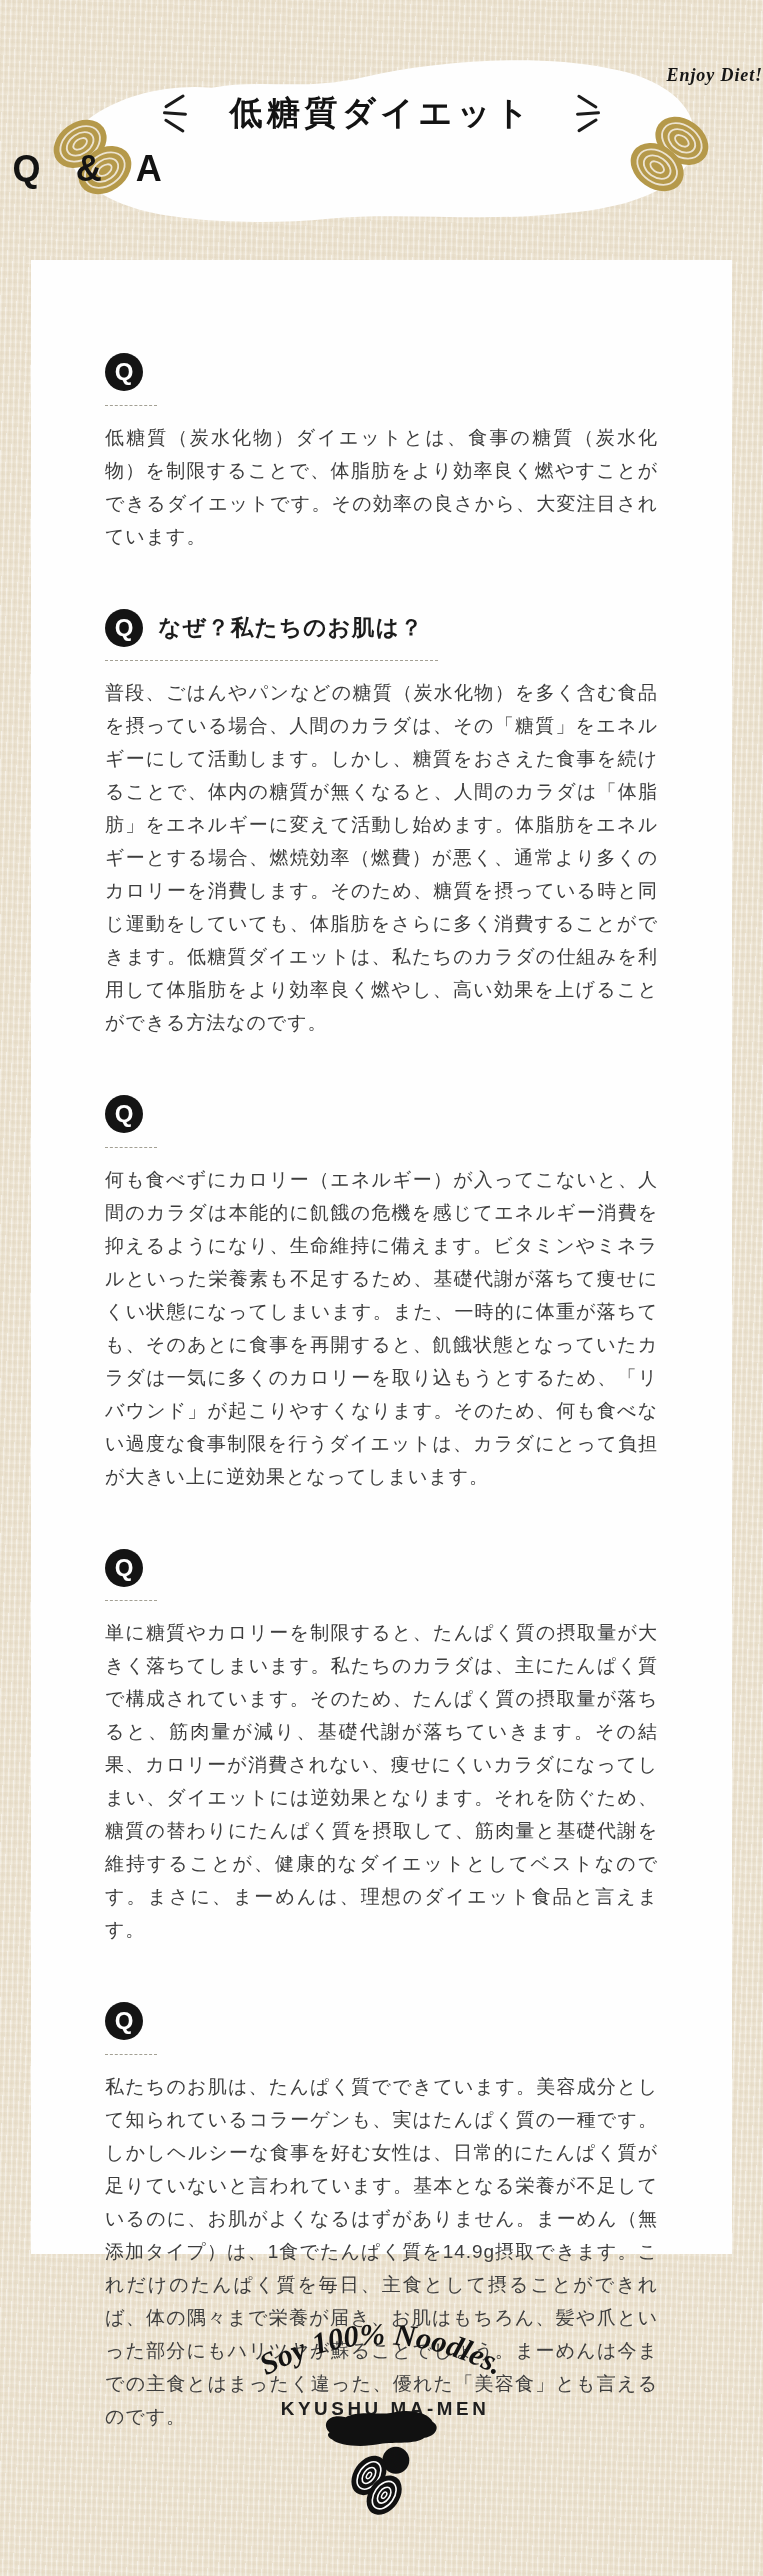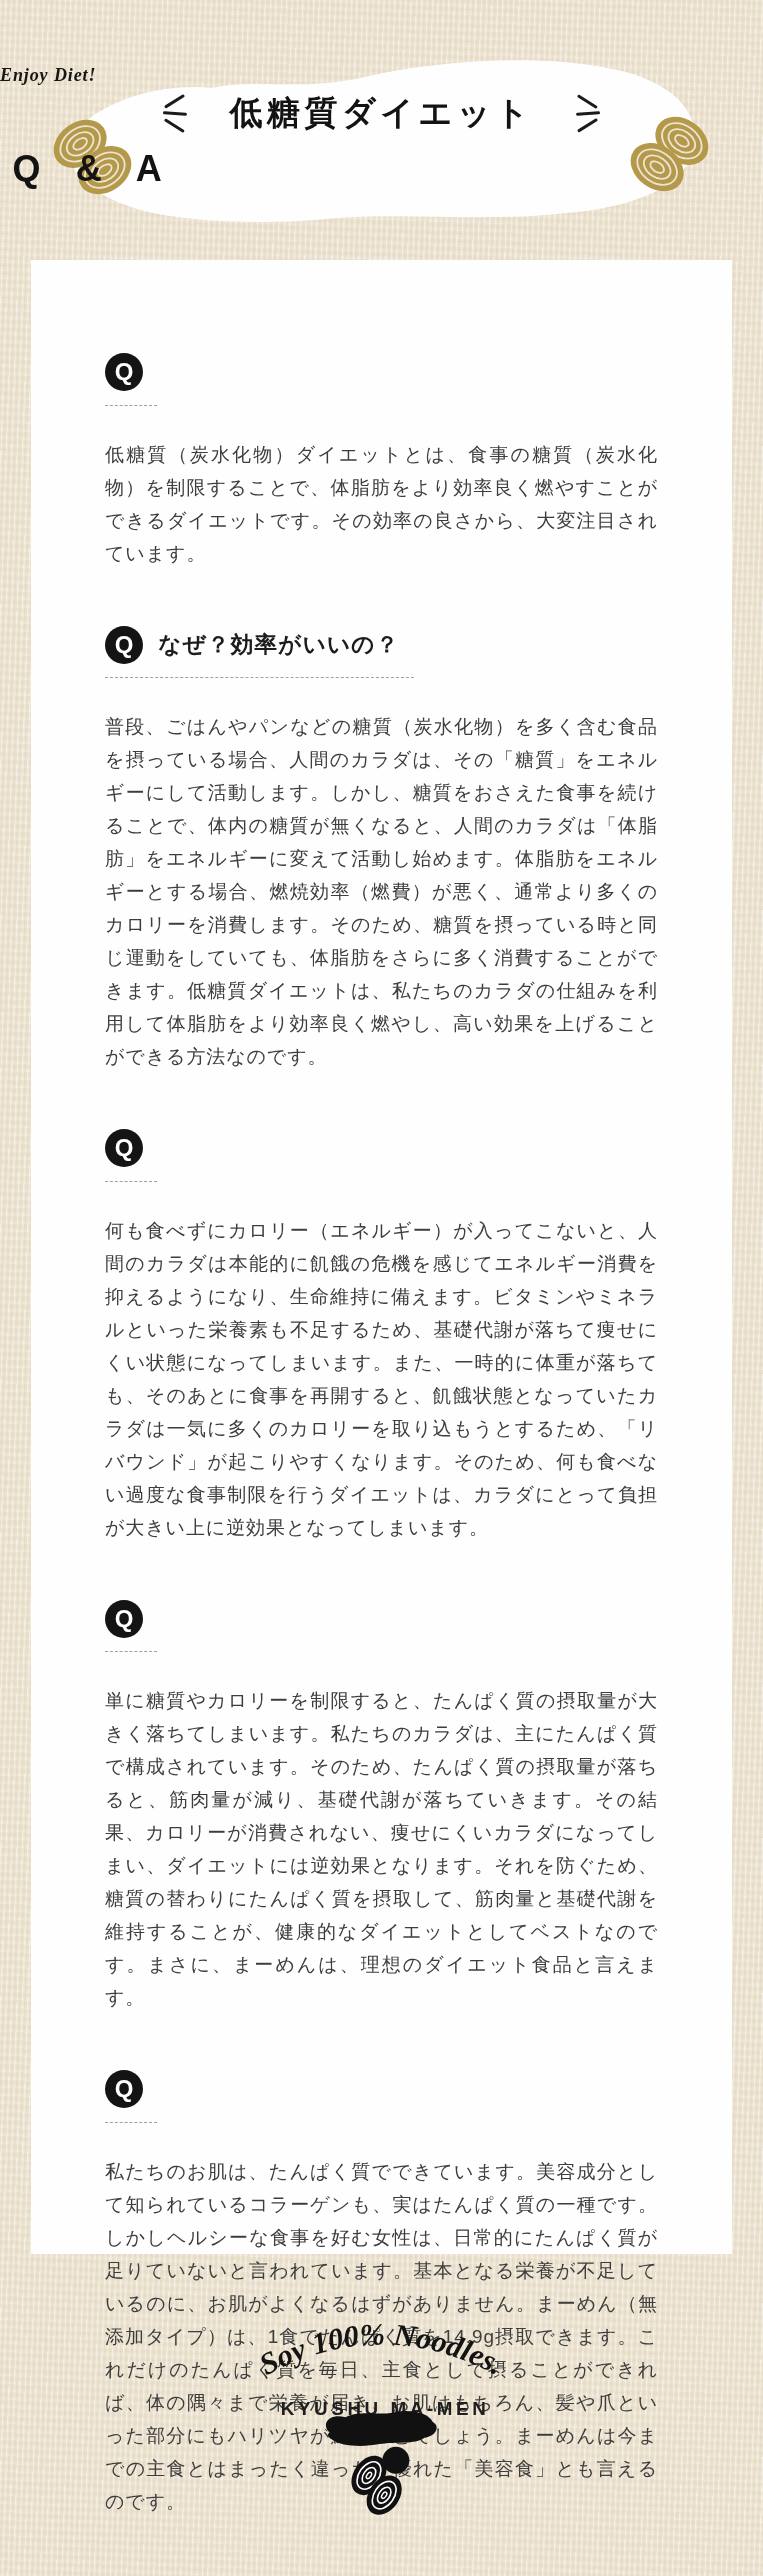--- a/index.html
+++ b/index.html
@@ -15,21 +15,21 @@
       repeating-linear-gradient(2deg, rgba(246,240,228,0.5) 0px, rgba(246,240,228,0) 3.6px, rgba(224,211,188,0.3) 4.5px, rgba(224,211,188,0) 8px);
     font-family:"Liberation Sans","DejaVu Sans",sans-serif;
     color:#1d1d1d;
   }
 
   
   .header-blob { position:absolute; top:32px; left:59px; width:645px; height:203px; }
   .header-content { position:absolute; top:0; left:0; width:100%; }
   .tagline {
     position:absolute; top:65px; width:100%;
-    text-align:left;
+    text-align:right;
     font-family:"Liberation Serif","DejaVu Serif",serif;
     font-style:italic; font-weight:bold;
     font-size:18px; letter-spacing:0.9px; color:#161616;
   }
   .title-row {
     position:absolute; top:91px; width:100%; height:45px;
     display:flex; justify-content:center; align-items:center; gap:43px;
   }
   .page-title {
     font-size:33px; font-weight:bold; letter-spacing:4.5px; color:#131313;
@@ -70,21 +70,21 @@
     flex:0 0 auto;
     width:38px; height:38px; border-radius:50%;
     background:#141414; color:#ffffff;
     font-size:24px; font-weight:bold; line-height:38px; text-align:center;
   }
   .q-text {
     font-size:22.5px; font-weight:bold; letter-spacing:1.3px; color:#1c1c1c;
     white-space:nowrap;
   }
   .answer {
-    margin-top:32px;
+    margin-top:15px;
     font-size:19px; line-height:33px; letter-spacing:0.9px;
     color:#3d3d3d; text-align:justify;
   }
 
   
   .footer-logo {
     position:absolute; top:2289px; left:50%; margin-left:-189px;
     width:377px; height:251px;
   }
 </style>
@@ -158,21 +158,21 @@
     <section class="qa">
       <div class="qa-head">
         <span class="q-badge">Q</span>
       </div>
       <p class="answer">低糖質（炭水化物）ダイエットとは、食事の糖質（炭水化物）を制限することで、体脂肪をより効率良く燃やすことができるダイエットです。その効率の良さから、大変注目されています。</p>
     </section>
 
     <section class="qa">
       <div class="qa-head">
         <span class="q-badge">Q</span>
-        <h2 class="q-text">なぜ？効率がいいの？</h2>
+        <h2 class="q-text">なぜ？私たちのお肌は？</h2>
       </div>
       <p class="answer">普段、ごはんやパンなどの糖質（炭水化物）を多く含む食品を摂っている場合、人間のカラダは、その「糖質」をエネルギーにして活動します。しかし、糖質をおさえた食事を続けることで、体内の糖質が無くなると、人間のカラダは「体脂肪」をエネルギーに変えて活動し始めます。体脂肪をエネルギーとする場合、燃焼効率（燃費）が悪く、通常より多くのカロリーを消費します。そのため、糖質を摂っている時と同じ運動をしていても、体脂肪をさらに多く消費することができます。低糖質ダイエットは、私たちのカラダの仕組みを利用して体脂肪をより効率良く燃やし、高い効果を上げることができる方法なのです。</p>
     </section>
 
     <section class="qa">
       <div class="qa-head">
         <span class="q-badge">Q</span>
       </div>
       <p class="answer">何も食べずにカロリー（エネルギー）が入ってこないと、人間のカラダは本能的に飢餓の危機を感じてエネルギー消費を抑えるようになり、生命維持に備えます。ビタミンやミネラルといった栄養素も不足するため、基礎代謝が落ちて痩せにくい状態になってしまいます。また、一時的に体重が落ちても、そのあとに食事を再開すると、飢餓状態となっていたカラダは一気に多くのカロリーを取り込もうとするため、「リバウンド」が起こりやすくなります。そのため、何も食べない過度な食事制限を行うダイエットは、カラダにとって負担が大きい上に逆効果となってしまいます。</p>
     </section>

